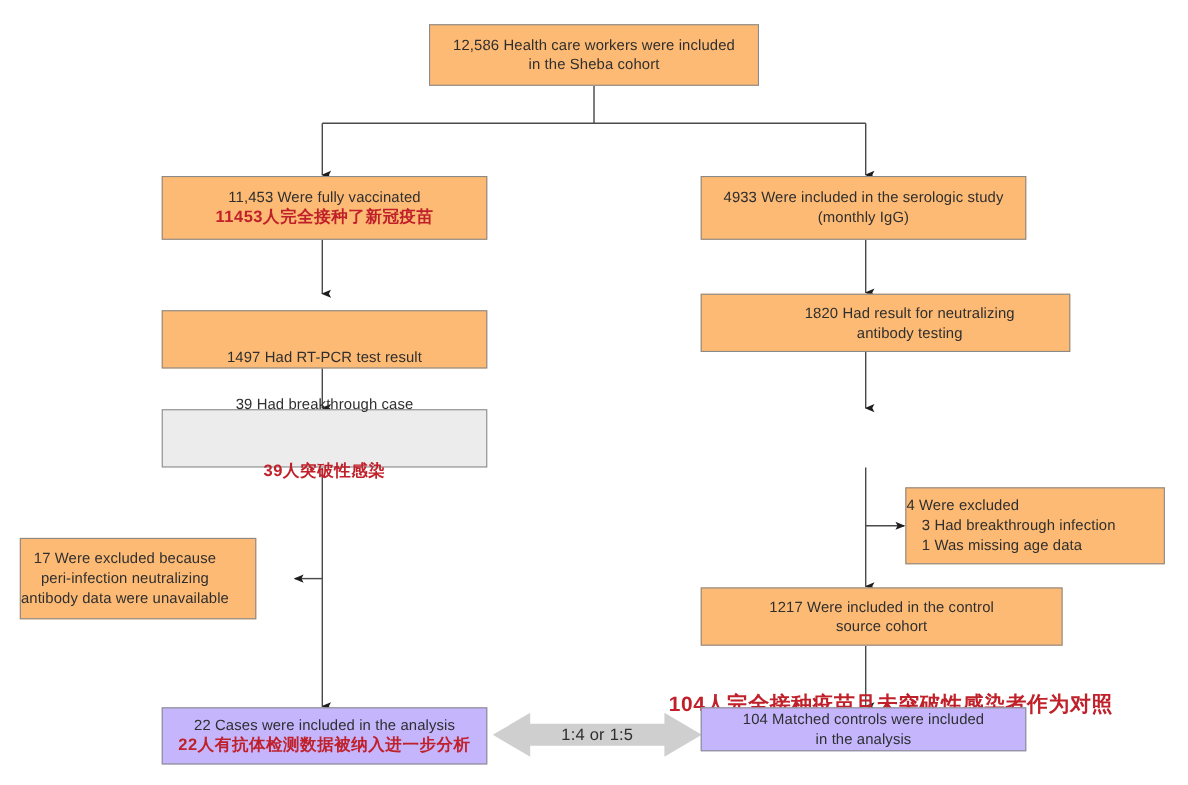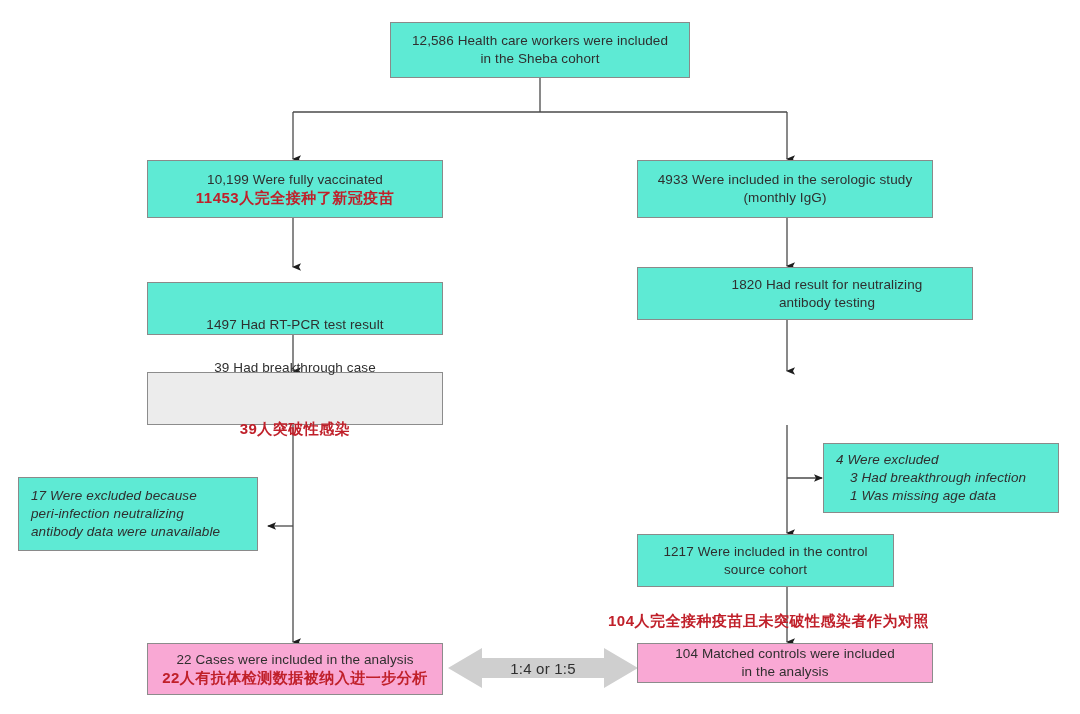--- a/index.html
+++ b/index.html
@@ -10,56 +10,57 @@
     color:#2b2b2b;
     overflow:hidden;
   }
   #flow{position:relative;width:1080px;height:714px;}
   svg.conn{position:absolute;left:0;top:0;width:1080px;height:714px;pointer-events:none;}
 
   .box{
     position:absolute;
     box-sizing:border-box;
     border:1px solid #8a8a8a;
-    background:#5eead4;
+    background:#fdba74;
     display:flex;
     flex-direction:column;
     align-items:center;
     justify-content:center;
     text-align:center;
     font-size:13.5px;
     line-height:1.32;
     color:#2f2f2f;
     letter-spacing:.1px;
   }
   .box.shade-light{background:#ececec;border-color:#8c8c8c;}
-  .box.shade-dark{background:#f9a8d4;border-color:#8c8c8c;}
-  .box.align-left{align-items:flex-start;text-align:left;padding-left:12px;font-style:italic;}
+  .box.shade-dark{background:#c4b5fd;border-color:#8c8c8c;}
+  .box.align-left{align-items:flex-start;text-align:left;}
 
   .en{white-space:pre-line;}
   .zh{
     color:#c0202a;
     font-weight:700;
     font-size:15px;
     line-height:1.12;
     letter-spacing:.5px;
     white-space:nowrap;
     margin-top:1px;
     text-align:center;
   }
 
   .sub-indent{padding-left:14px;}
 
   .float-zh{
     position:absolute;
     color:#c0202a;
     font-weight:700;
-    font-size:15px;
+    font-size:19px;
     letter-spacing:.5px;
     white-space:nowrap;
+    margin-top:15px;
   }
 
   .dbl-arrow{
     position:absolute;
     display:flex;
     align-items:center;
     justify-content:center;
   }
   .dbl-arrow .lbl{
     position:relative;
@@ -119,34 +120,34 @@
     </svg>
     <span class="lbl">1:4 or 1:5</span>
   </div>
 
   <div class="box" style="left:390px;top:22px;width:300px;height:56px;">
     <div class="en">12,586 Health care workers were included
 in the Sheba cohort</div>
   </div>
 
   <div class="box" style="left:147px;top:160px;width:296px;height:58px;">
-    <div class="en">10,199 Were fully vaccinated</div>
+    <div class="en">11,453 Were fully vaccinated</div>
     <div class="zh">11453人完全接种了新冠疫苗</div>
   </div>
 
   <div class="box" style="left:147px;top:282px;width:296px;height:53px;justify-content:flex-end;">
     <div class="en">1497 Had RT-PCR test result</div>
   </div>
 
   <div class="box shade-light" style="left:147px;top:372px;width:296px;height:53px;gap:43px;">
     <div class="en">39 Had breakthrough case</div>
     <div class="zh">39人突破性感染</div>
   </div>
 
-  <div class="box align-left" style="left:18px;top:477px;width:240px;height:74px;">
+  <div class="box align-left" style="left:18px;top:489px;width:215px;height:74px;text-align:center;">
     <div class="en">17 Were excluded because
 peri-infection neutralizing
 antibody data were unavailable</div>
   </div>
 
   <div class="box shade-dark" style="left:147px;top:643px;width:296px;height:52px;">
     <div class="en">22 Cases were included in the analysis</div>
     <div class="zh">22人有抗体检测数据被纳入进一步分析</div>
   </div>
 
@@ -160,21 +161,21 @@
 antibody testing</div>
   </div>
 
 
   <div class="box align-left" style="left:823px;top:443px;width:236px;height:70px;justify-content:center;">
     <div>4 Were excluded</div>
     <div class="sub-indent">3 Had breakthrough infection</div>
     <div class="sub-indent">1 Was missing age data</div>
   </div>
 
-  <div class="box" style="left:637px;top:534px;width:257px;height:53px;">
+  <div class="box" style="left:637px;top:534px;width:329px;height:53px;">
     <div class="en">1217 Were included in the control
 source cohort</div>
   </div>
 
   <div class="float-zh" style="left:608px;top:612px;">104人完全接种疫苗且未突破性感染者作为对照</div>
 
   <div class="box shade-dark" style="left:637px;top:643px;width:296px;height:40px;">
     <div class="en">104 Matched controls were included
 in the analysis</div>
   </div>

